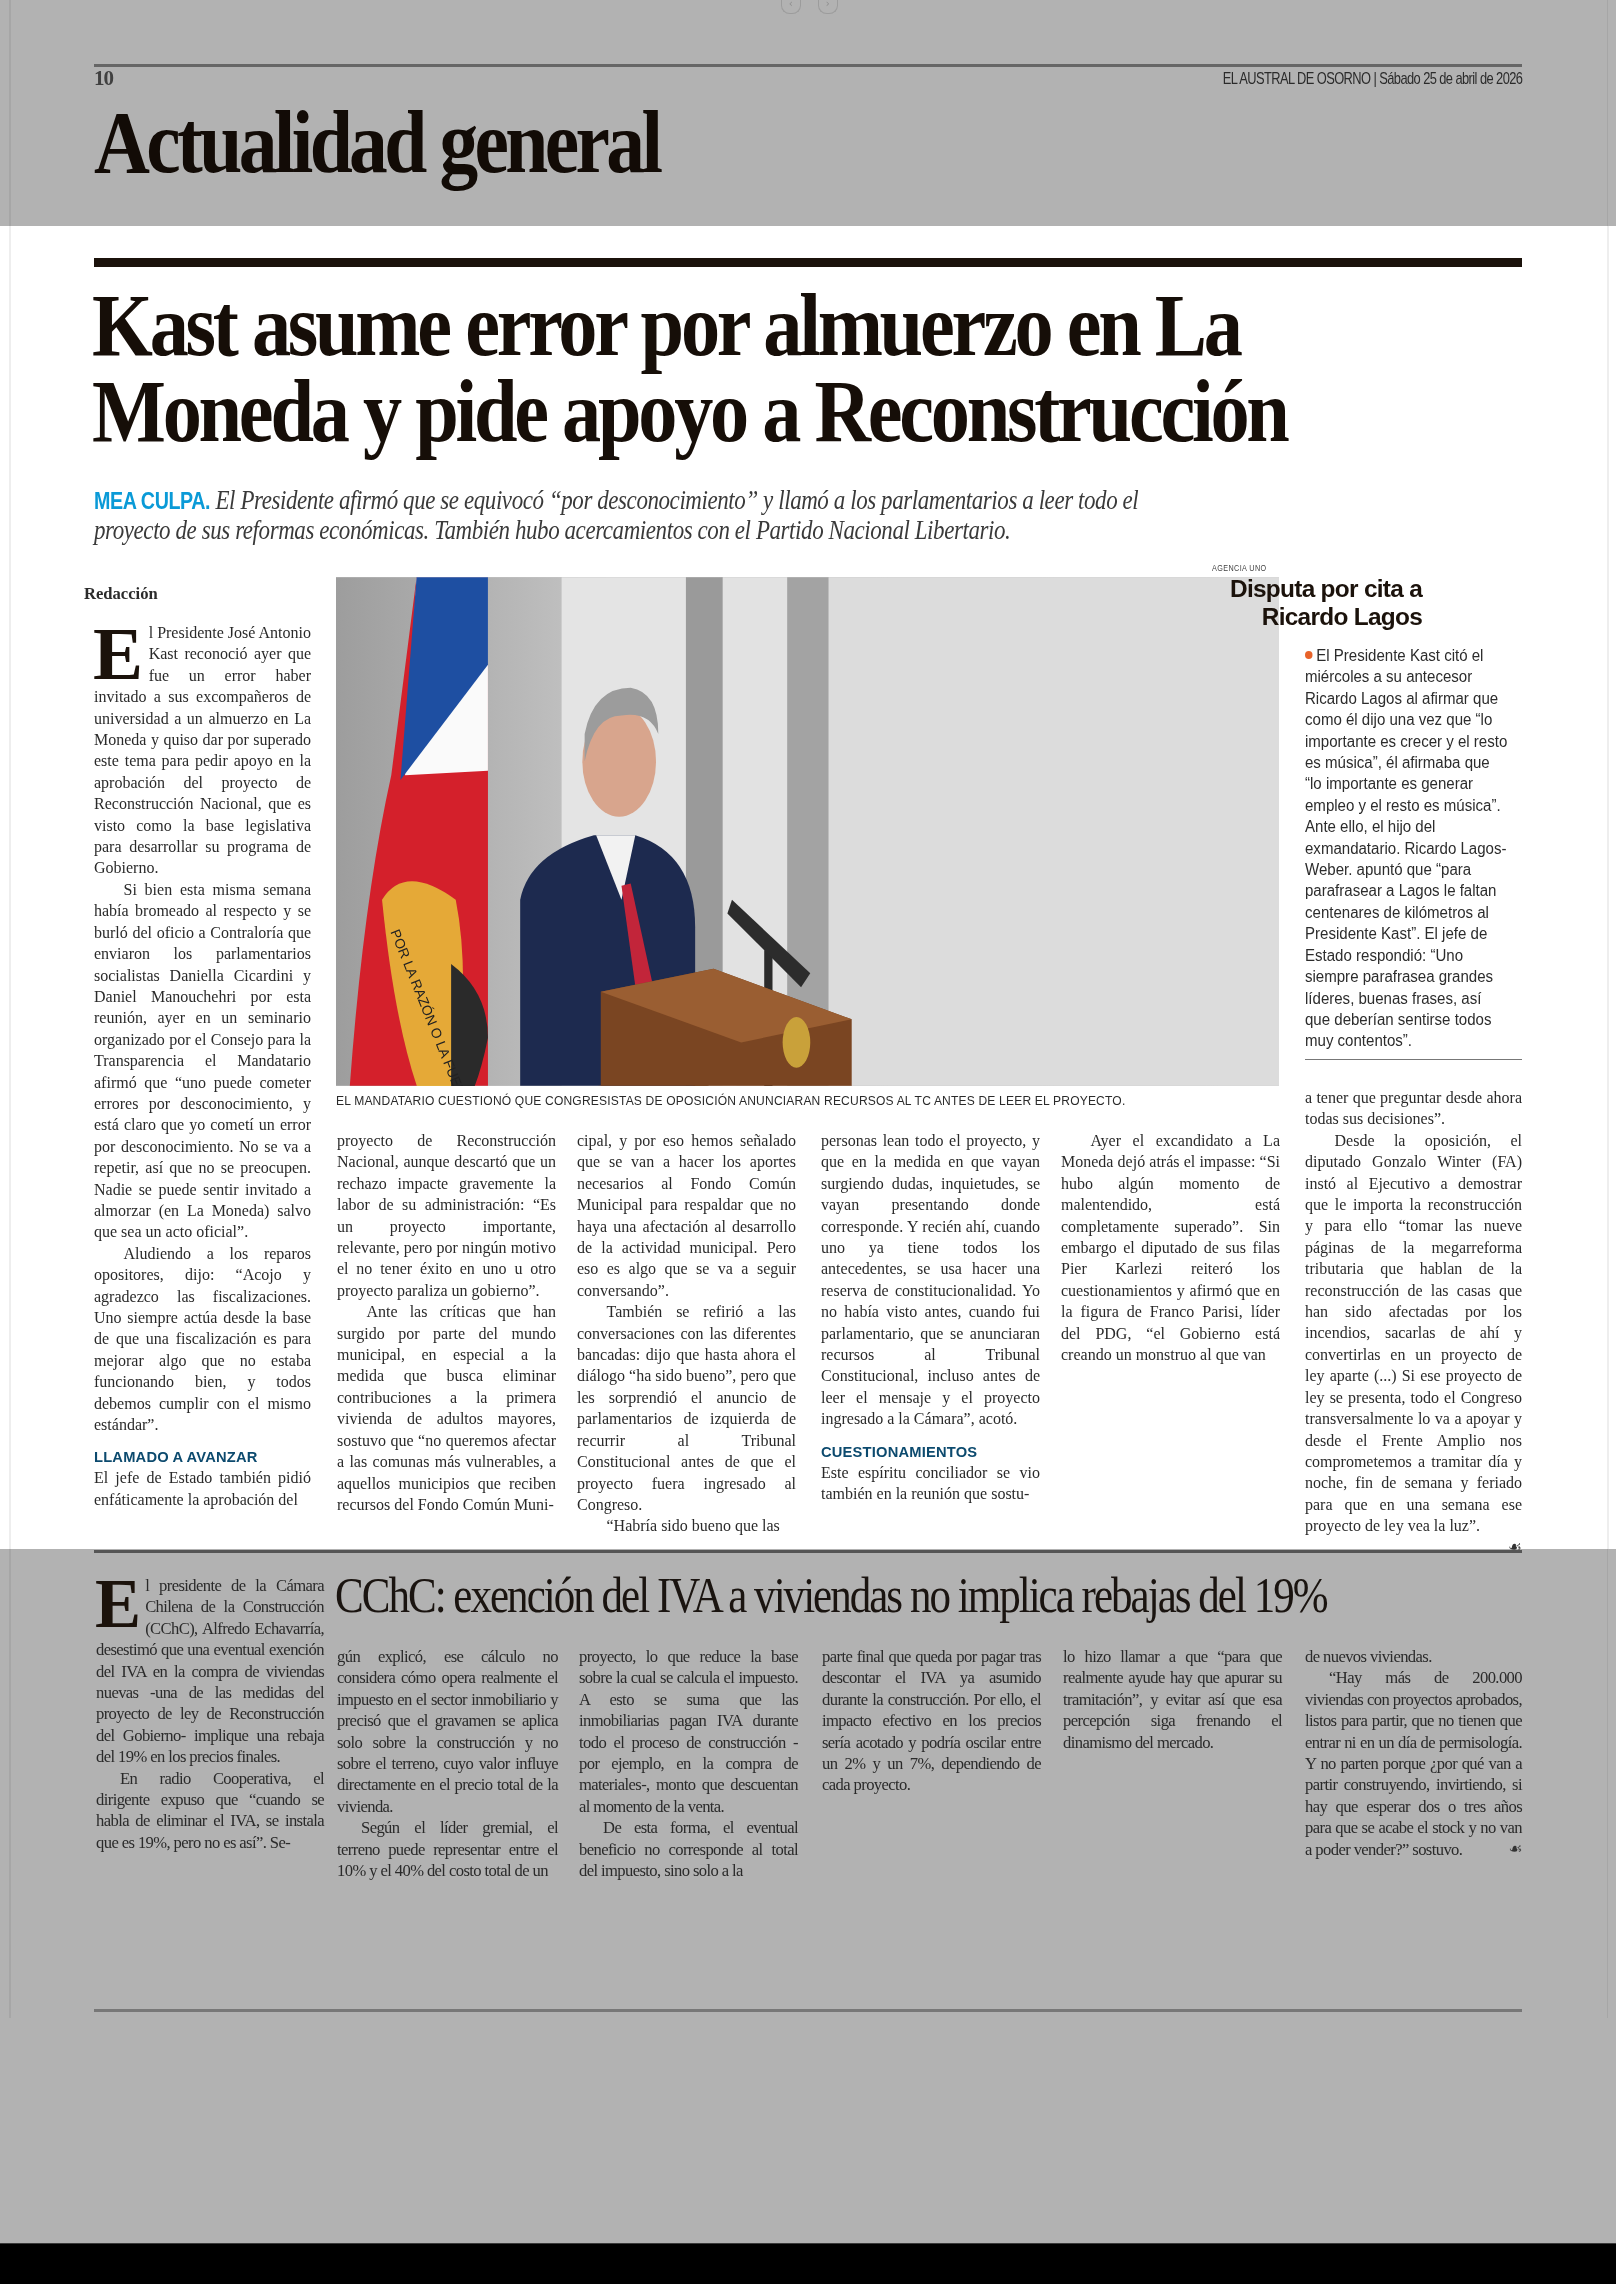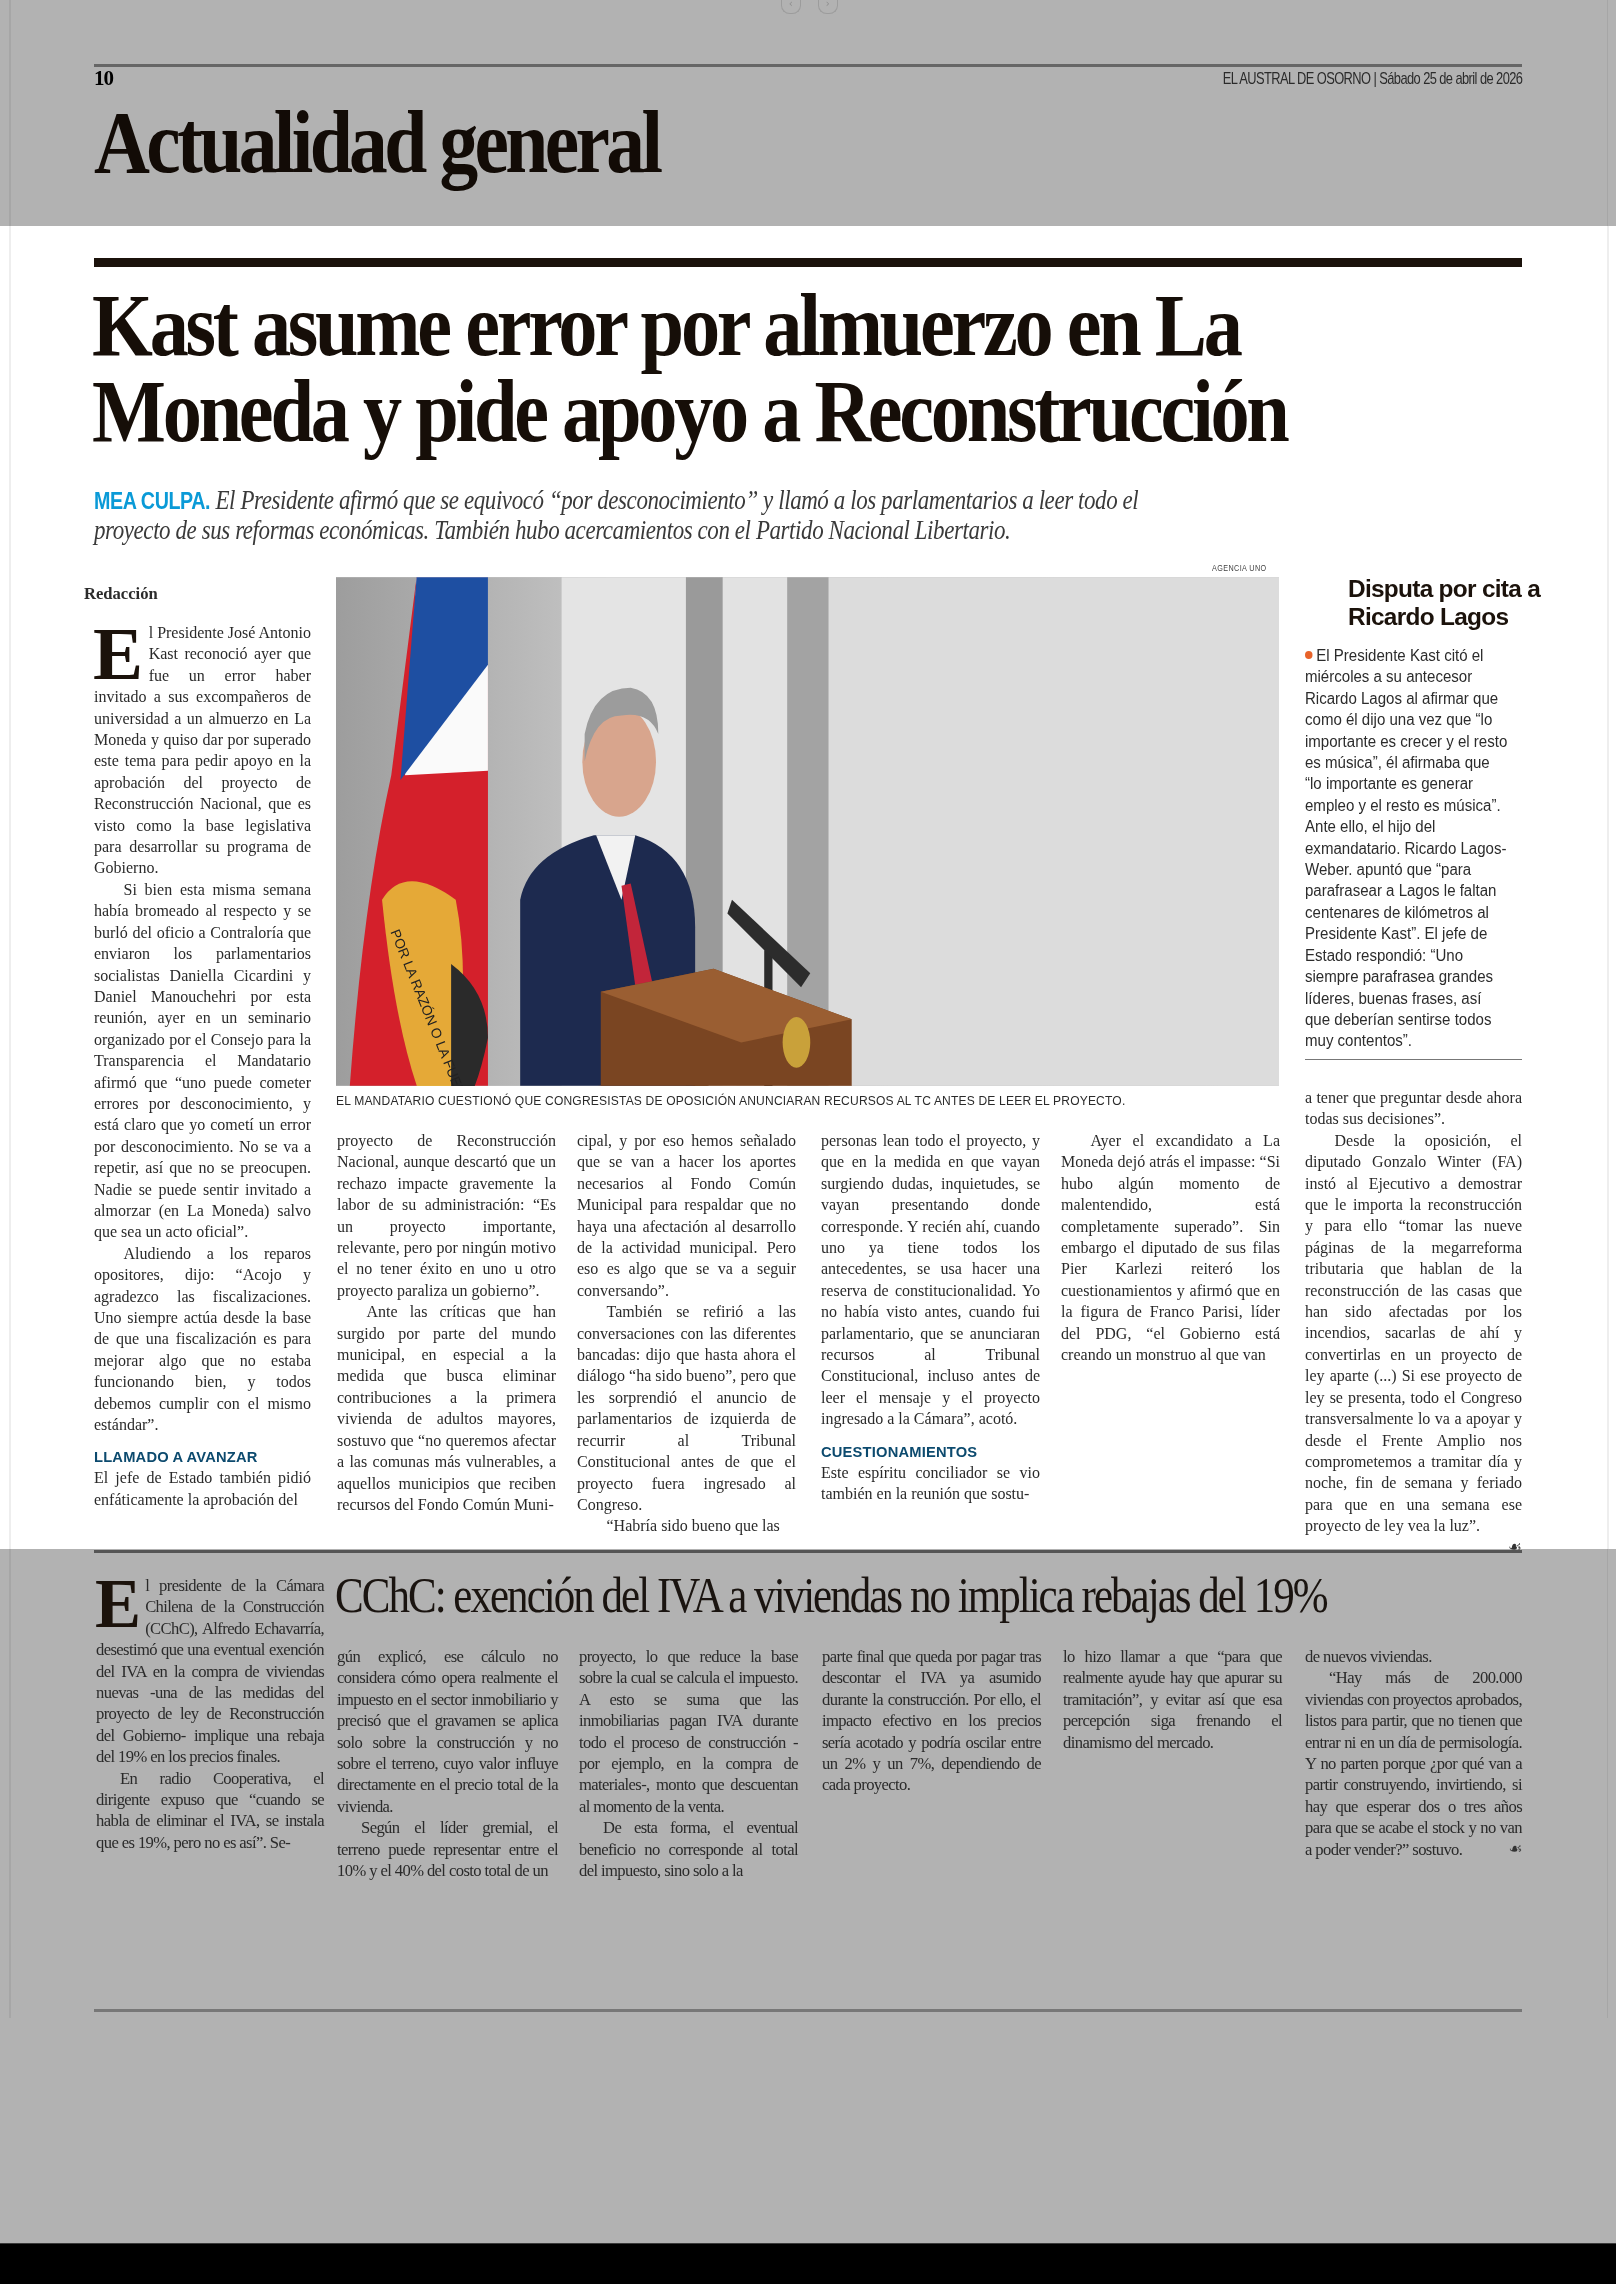--- a/index.html
+++ b/index.html
@@ -13,21 +13,21 @@
   
   .nav-btn {
     position: absolute; top: -2.8px; width: 17.5px; height: 15.7px;
     border: 1.4px solid #9c9c9c; border-radius: 0 0 8.8px 8.8px; border-top: none;
     color: #8e8e8e; font: 10px "DejaVu Sans", sans-serif; text-align: center; line-height: 14px;
   }
   .side-edge { position: absolute; top: 0; width: 1.4px; background: #a6a6a6; height: 2018px; }
   .black-bar { position: absolute; left: 0; top: 2243px; width: 1616px; height: 41px; background: #000; border-top: 1.8px solid #3a3a3a; }
   
   .rule-thin { position: absolute; left: 94px; width: 1428px; height: 2.8px; background: #666; }
-  .page-num { left: 94px; top: 66px; font: bold 21px "Liberation Serif", serif; color: #000000; letter-spacing: -0.9px; }
+  .page-num { left: 94px; top: 66px; font: bold 21px "Liberation Serif", serif; color: #404040; letter-spacing: -0.9px; }
   .masthead { right: 94px; top: 70px; font: 15.7px "Liberation Sans", sans-serif; color: #2b2b2b; letter-spacing: -0.7px; transform: scaleX(0.82); transform-origin: right; }
   .section-title { left: 94px; top: 99px; font: bold 88px "Liberation Serif", serif; color: #120b06; letter-spacing: -4.1px; transform: scaleX(0.88); transform-origin: left; line-height: 1; }
   
   .band { position: absolute; left: 0; top: 226px; width: 1616px; height: 1323px; background: #fff; }
   .band-edge { position: absolute; top: 226px; height: 1323px; width: 1.8px; background: #eee; }
   .topbar { position: absolute; left: 94px; top: 258px; width: 1428px; height: 9.2px; background: #1b120b; }
   .headline {
     left: 92px; top: 281px; width: 1520px;
     font: bold 89px "Liberation Serif", serif; line-height: 1.0; letter-spacing: -3.7px;
     color: #160e08; transform: scaleX(0.88); transform-origin: left;
@@ -42,21 +42,21 @@
   .byline { left: 84px; top: 584px; font: bold 16.6px "Liberation Serif", serif; color: #2b2b2b; }
   .col { position: absolute; font: 16px/21.4px "Liberation Serif", serif; color: #2a2a2a; text-align: justify; hyphens: manual; }
   .col p { margin: 0; text-indent: 29.5px; }
   .col p.noindent { text-indent: 0; }
   .sub { font: bold 14.7px "Liberation Sans", sans-serif; color: #0c4a6e; letter-spacing: 0.2px; margin-top: 12px; line-height: 20px; }
   .dropcap { float: left; font: bold 75px/59px "Liberation Serif", serif; color: #1b120b; margin: 1.8px 5.5px -2.8px -0.9px; }
   
   .photo { left: 336px; top: 577px; width: 943px; height: 509px; overflow: hidden; background: #c9c9c9; }
   .caption { left: 336px; top: 1093px; width: 944px; font: 13.4px "Liberation Sans", sans-serif; color: #2a2a2a; letter-spacing: 0.2px; transform: scaleX(0.9); transform-origin: left; white-space: nowrap; }
   
-  .side-title { left: 1348px; top: 575px; font: bold 24.4px/28px "Liberation Sans", sans-serif; color: #1b120b; letter-spacing: -0.7px; }
+  .side-title { left: 1230px; top: 575px; font: bold 24.4px/28px "Liberation Sans", sans-serif; color: #1b120b; letter-spacing: -0.7px; text-align: right; }
   .side-body { left: 1305px; top: 645px; width: 217px; font: 16px/21.4px "Liberation Sans", sans-serif; color: #2c2c2c; text-align: left; transform: scaleX(0.94); transform-origin: left; }
   .bullet { display: inline-block; width: 8.3px; height: 8.3px; border-radius: 50%; background: #e8632a; margin-right: 3.7px; vertical-align: 1.8px; }
   .side-rule { left: 1305px; top: 1059px; width: 217px; height: 1.4px; background: #777; }
   .endmark { float: right; font: 15.7px "DejaVu Serif", serif; color: #333; }
   
   .rule-mid { position: absolute; left: 94px; top: 1550px; width: 1428px; height: 2.8px; background: #555; }
   .headline2 { left: 335px; top: 1566px; font: 50px "Liberation Serif", serif; color: #1a1410; letter-spacing: -2.3px; transform: scaleX(0.86); transform-origin: left; white-space: nowrap; }
   .col2 { position: absolute; font: 16.6px/21.4px "Liberation Serif", serif; color: #2a2a2a; text-align: justify; letter-spacing: -0.6px; }
   .col2 p { margin: 0; text-indent: 24px; }
   .col2 p.noindent { text-indent: 0; }

